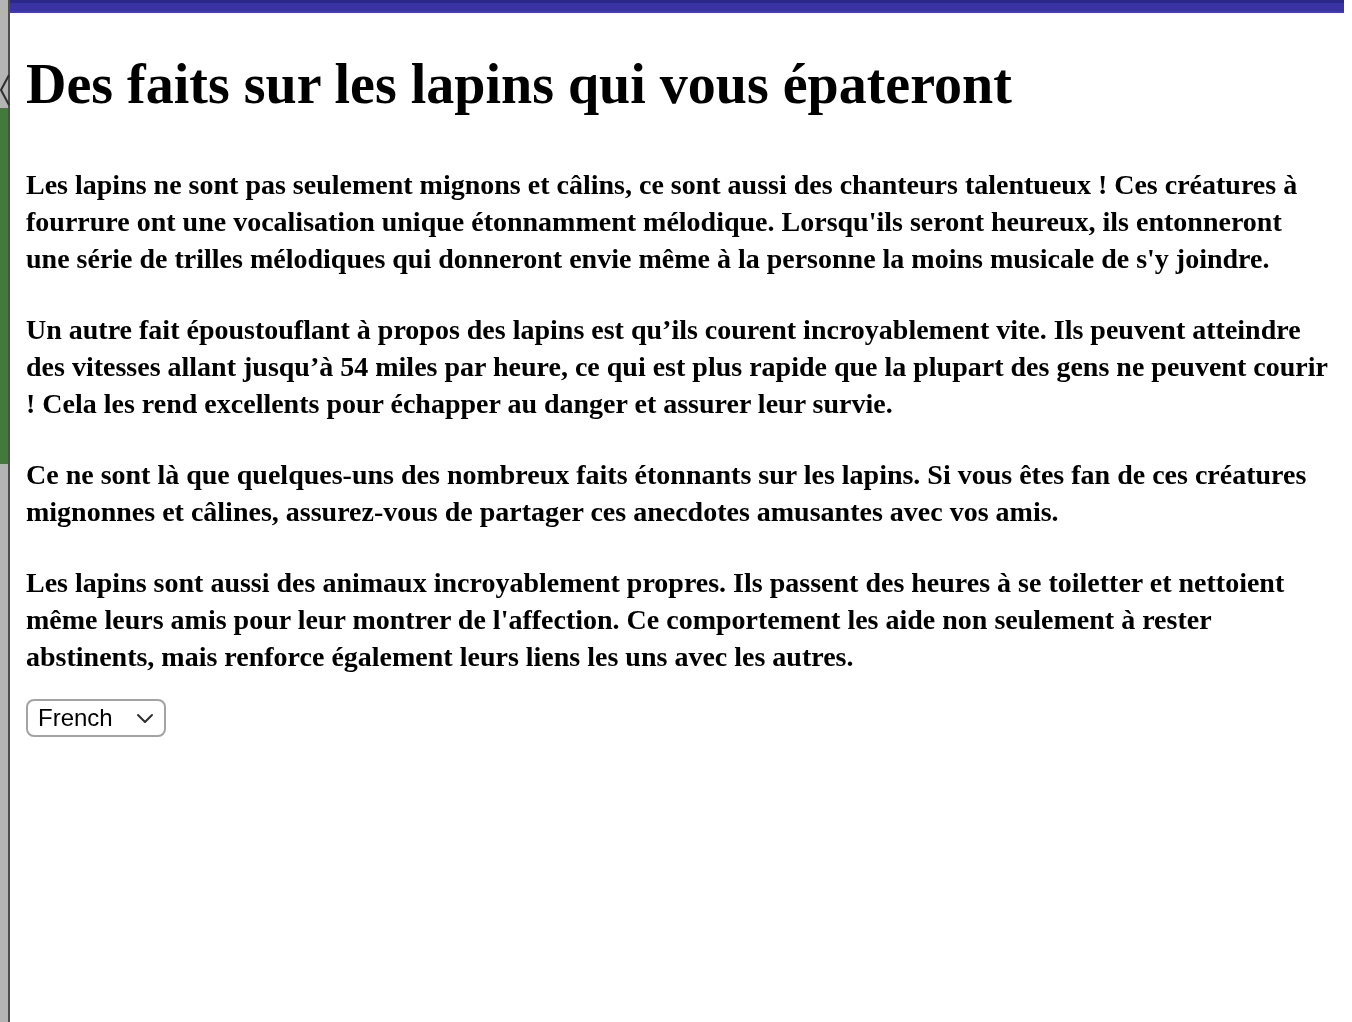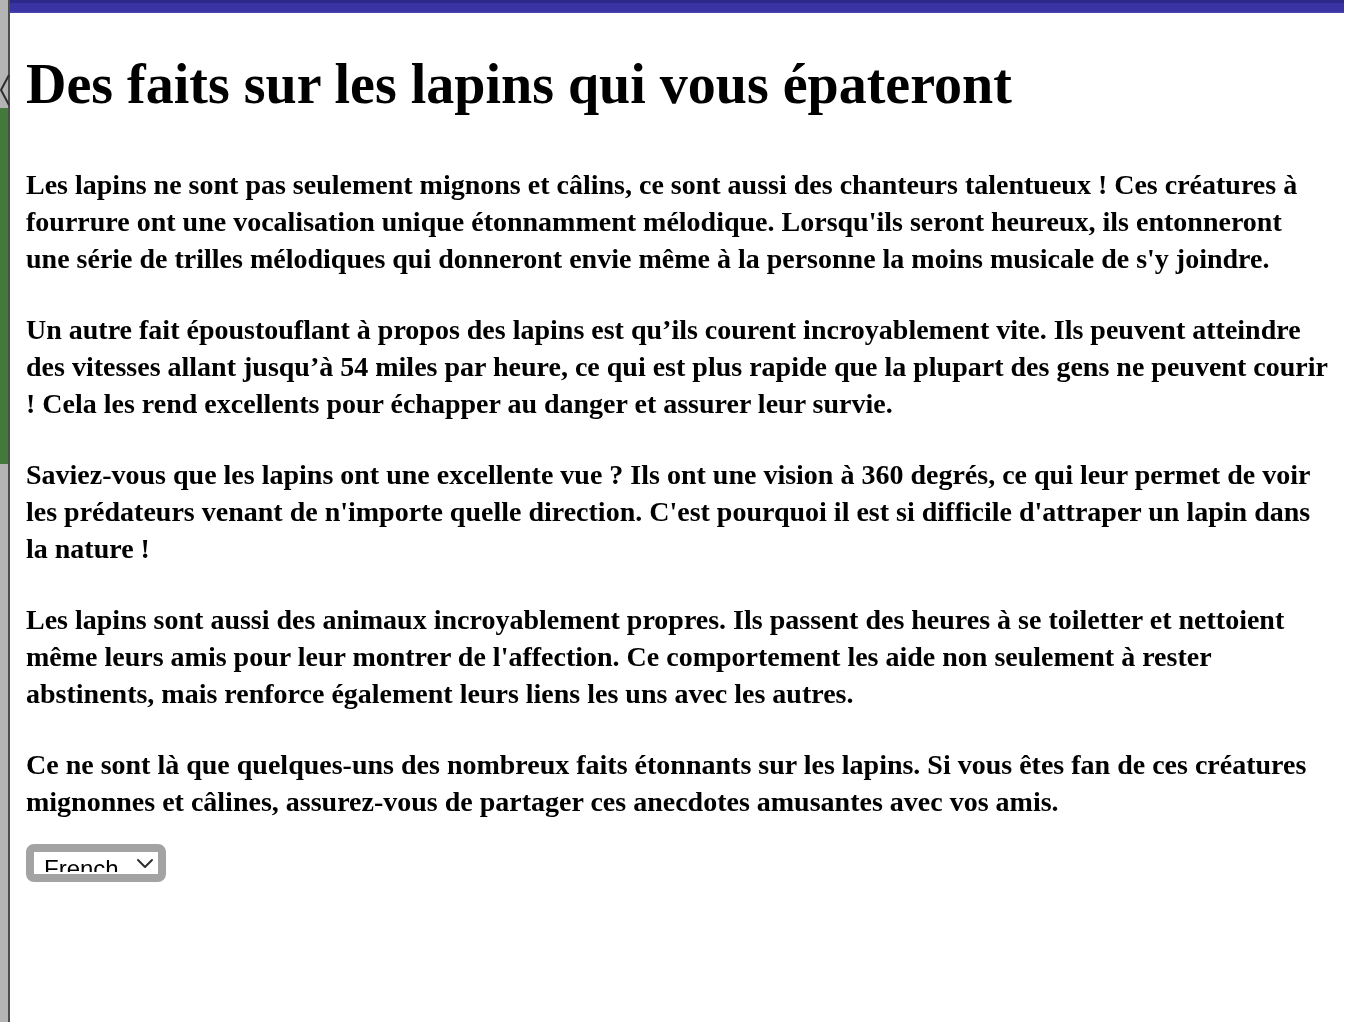--- a/index.html
+++ b/index.html
@@ -80,21 +80,21 @@
     position: relative;
     display: inline-block;
     margin-top: 24px;
   }
   .lang-select {
     -webkit-appearance: none;
     -moz-appearance: none;
     appearance: none;
     width: 140px;
     height: 38px;
-    border: 8px solid #a3a3a3;
+    border: 2px solid #a3a3a3;
     border-radius: 8px;
     background: #ffffff;
     font-family: "Liberation Sans", sans-serif;
     font-size: 24px;
     color: #000000;
     padding: 0 36px 2px 10px;
     line-height: 34px;
   }
   .select-chevron {
     position: absolute;
@@ -115,23 +115,22 @@
     <polyline points="9,3 1,18 9,33" fill="none" stroke="#2e2e2e" stroke-width="2"></polyline>
   </svg>
 </div>
 <div class="top-bar"></div>
 
 <main class="content">
   <h1>Des faits sur les lapins qui vous épateront</h1>
 
   <p>Les lapins ne sont pas seulement mignons et câlins, ce sont aussi des chanteurs talentueux ! Ces créatures à fourrure ont une vocalisation unique étonnamment mélodique. Lorsqu'ils seront heureux, ils entonneront une série de trilles mélodiques qui donneront envie même à la personne la moins musicale de s'y joindre.</p>
   <p>Un autre fait époustouflant à propos des lapins est qu’ils courent incroyablement vite. Ils peuvent atteindre des vitesses allant jusqu’à 54 miles par heure, ce qui est plus rapide que la plupart des gens ne peuvent courir ! Cela les rend excellents pour échapper au danger et assurer leur survie.</p>
-  <p>Saviez-vous que les lapins ont une excellente vue ? Ils ont une vision à 360 degrés, ce qui leur permet de voir les prédateurs venant de n'importe quelle direction. C'est pourquoi il est si difficile d'attraper un lapin dans la nature !</p>
+  <p>Ce ne sont là que quelques-uns des nombreux faits étonnants sur les lapins. Si vous êtes fan de ces créatures mignonnes et câlines, assurez-vous de partager ces anecdotes amusantes avec vos amis.</p>
   <p>Les lapins sont aussi des animaux incroyablement propres. Ils passent des heures à se toiletter et nettoient même leurs amis pour leur montrer de l'affection. Ce comportement les aide non seulement à rester abstinents, mais renforce également leurs liens les uns avec les autres.</p>
-  <p>Ce ne sont là que quelques-uns des nombreux faits étonnants sur les lapins. Si vous êtes fan de ces créatures mignonnes et câlines, assurez-vous de partager ces anecdotes amusantes avec vos amis.</p>
 
   <div class="select-wrap">
     <select class="lang-select" aria-label="Language">
       <option>French</option>
     </select>
     <span class="select-chevron">
       <svg width="18" height="11" viewBox="0 0 18 11">
         <polyline points="2,2 9,9 16,2" fill="none" stroke="#2e2e2e" stroke-width="2" stroke-linecap="round" stroke-linejoin="round"></polyline>
       </svg>
     </span>

